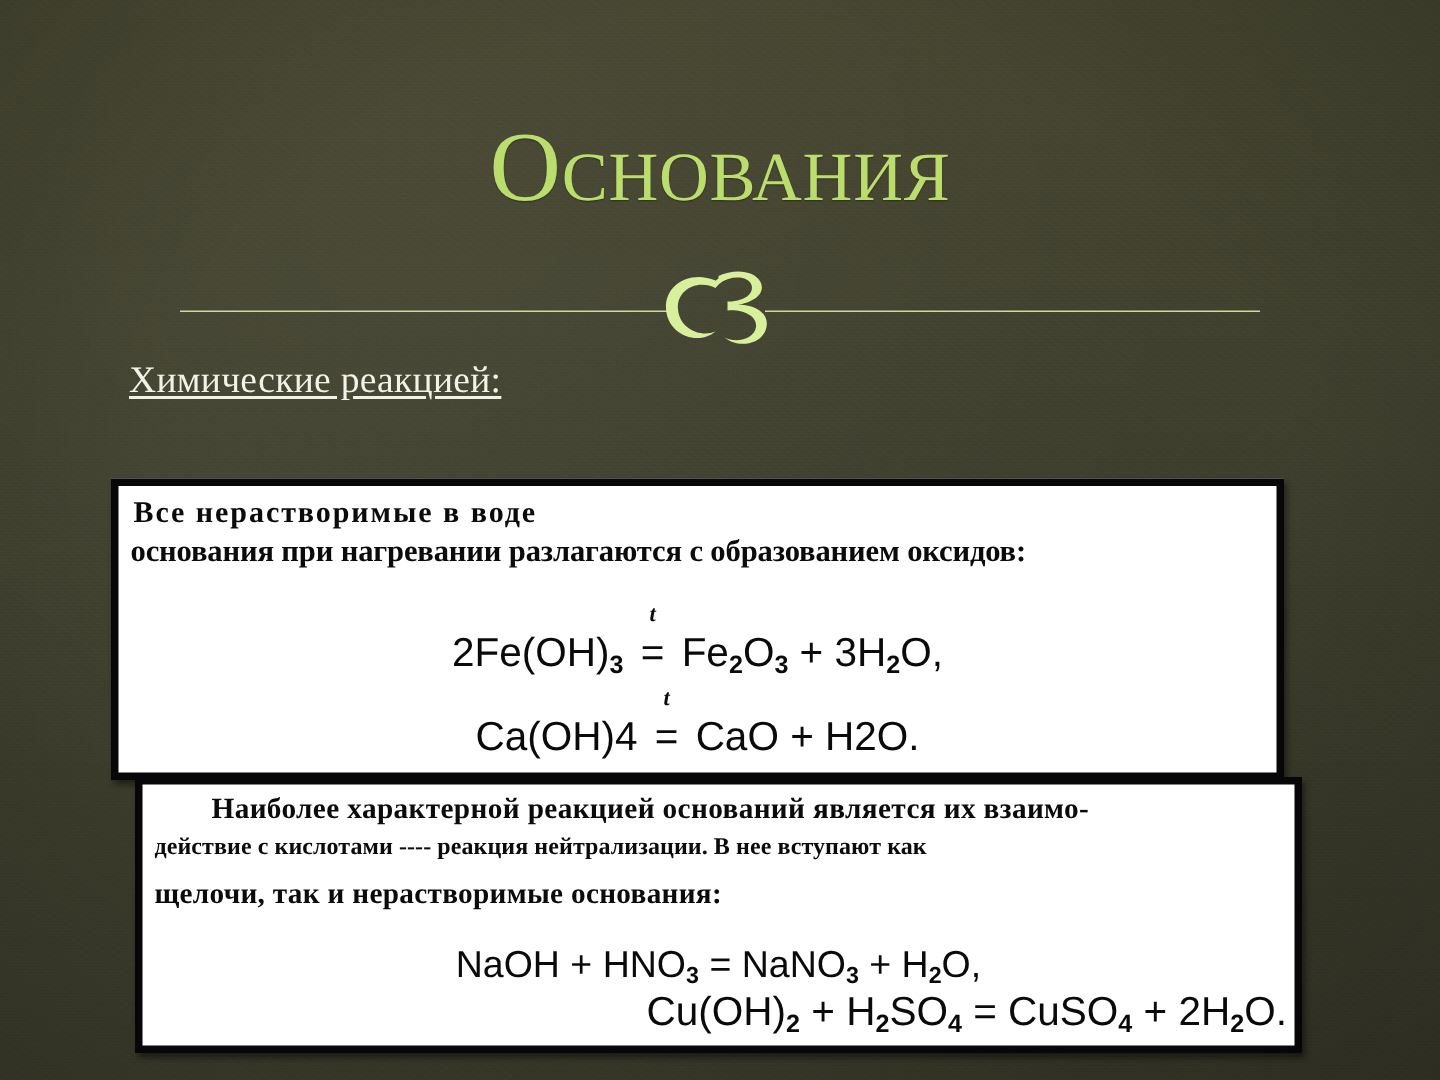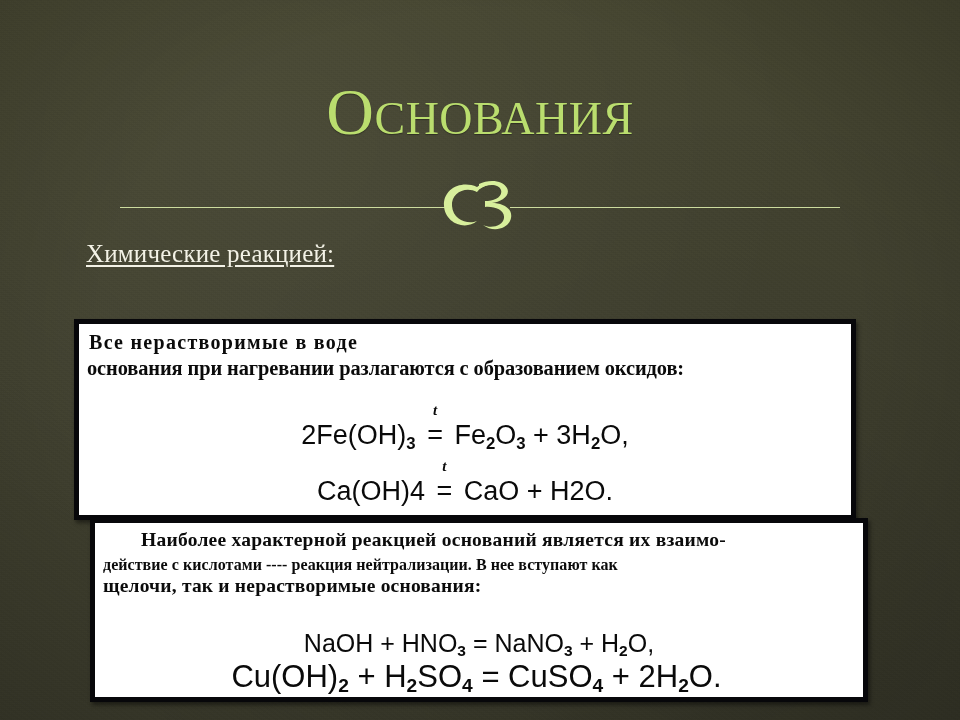--- a/index.html
+++ b/index.html
@@ -216,28 +216,28 @@
     position: absolute;
     left: 8px;
     top: 33px;
     font-size: 16px;
     letter-spacing: .05px;
     white-space: nowrap;
   }
   #neutral-line3 {
     position: absolute;
     left: 8px;
-    top: 52px;
+    top: 63px;
     font-size: 19.5px;
     letter-spacing: .2px;
     white-space: nowrap;
     text-align: right;
   }
   #neutral-eq1 { position: absolute; left: 0; right: 0; top: 106px; font-size: 25px;}
-  #neutral-eq2 { position: absolute; left: 0; right: 5px; top: 136px; font-size: 31px;}
+  #neutral-eq2 { position: absolute; left: 0; right: 5px; top: 136px; font-size: 27px; text-align: right;}
 </style>
 </head>
 <body>
 
 <div id="slide">
 
   <div id="title-block">
     <h1 id="slide-title" style="color: rgb(186, 221, 110);">Основания</h1>
   </div>
 

